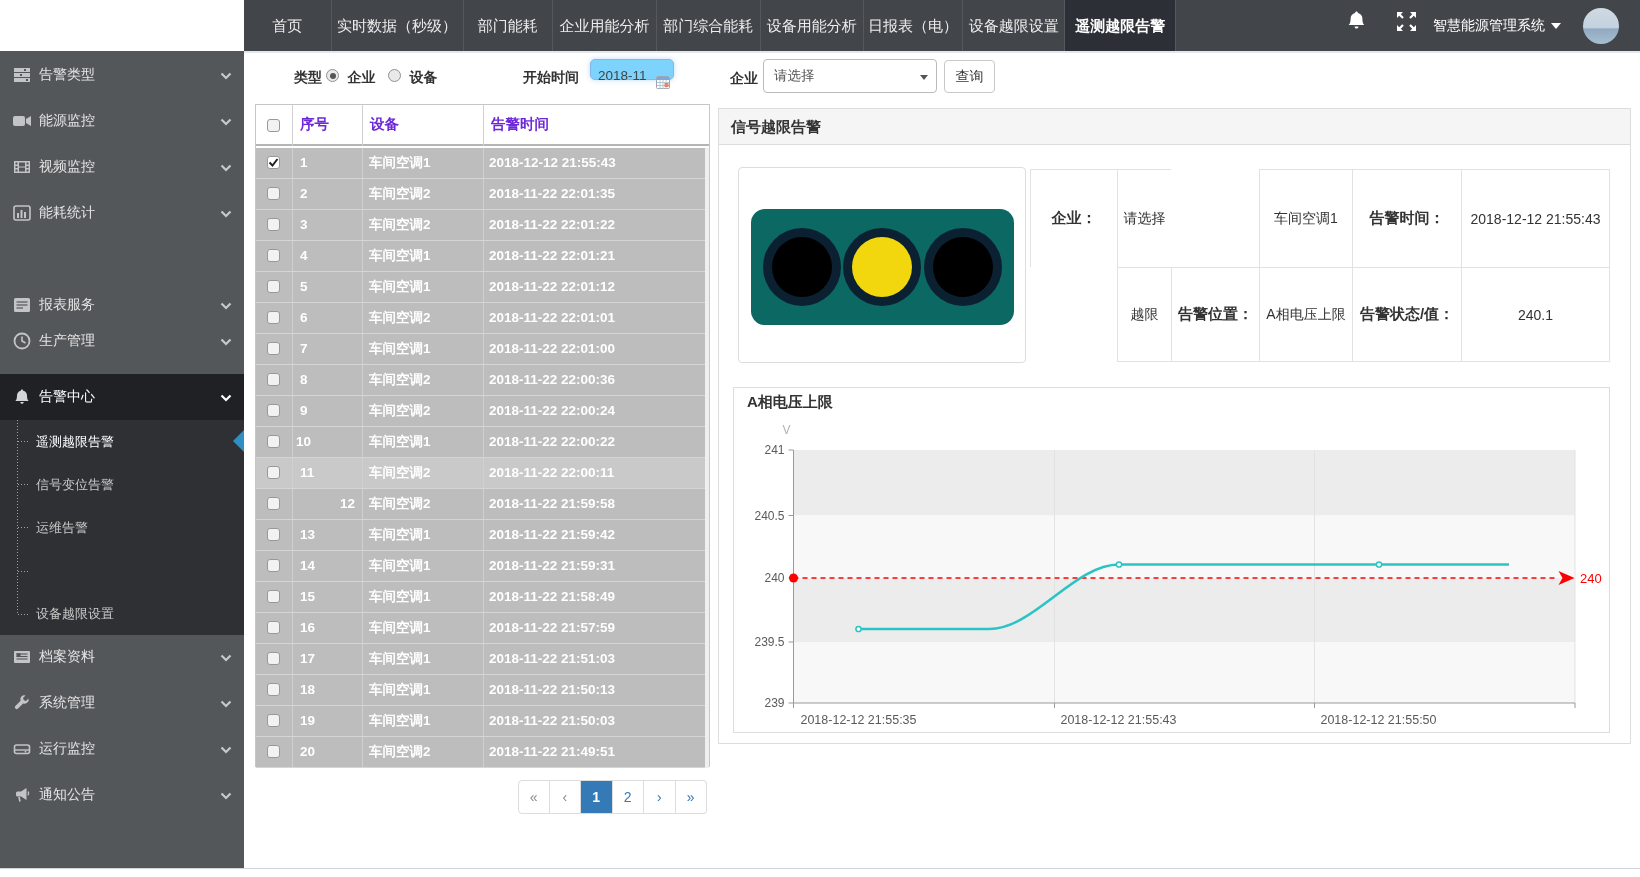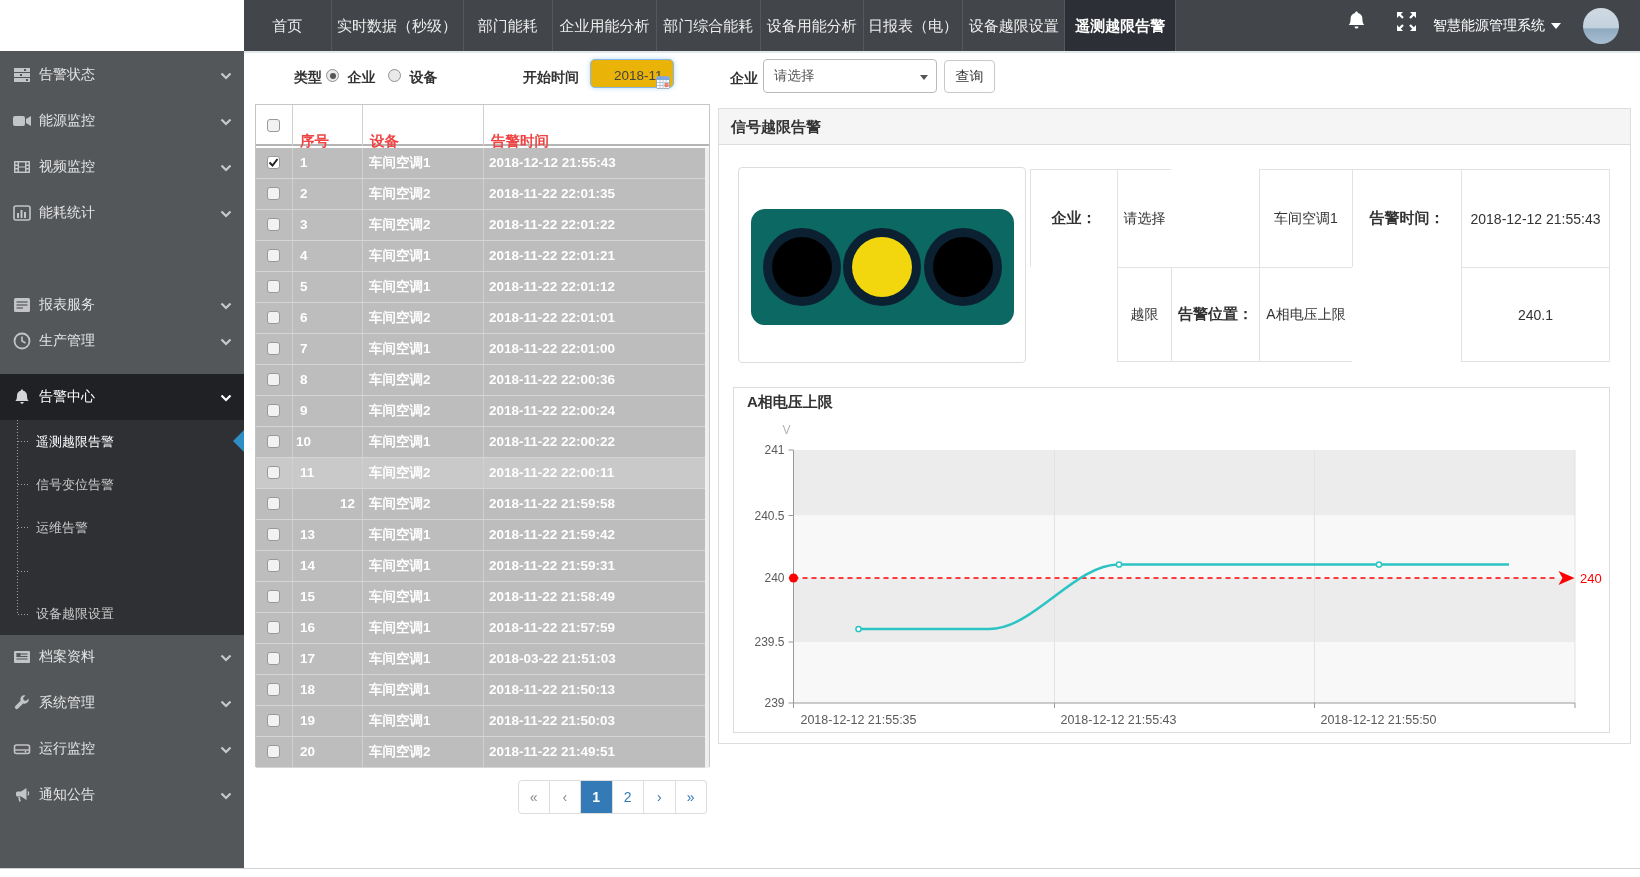--- a/index.html
+++ b/index.html
@@ -36,31 +36,31 @@
 
 
 .blab { font-size:14px; font-weight:bold; color:#333; }
 #f-type { left:294px; top:69px; }
 #r1 { left:326px; top:69px; } #r2 { left:387.5px; top:69px; }
 .radio { position:absolute; width:13px; height:13px; border-radius:50%; background:#e9e9e9; border:1px solid #919191; }
 .radio.sel::after { content:""; position:absolute; left:3px; top:3px; width:6px; height:6px; border-radius:50%; background:#555; }
 #l-qy { left:347.5px; top:69px; font-size:14px; color:#333; font-weight:bold;}
 #l-sb { left:409.5px; top:69px; font-size:14px; color:#333; font-weight:bold;}
 #f-start { left:523px; top:69px; }
-#dateinp { left:590px; top:59px; width:84px; height:29px; border:1px solid #85b7e8; border-radius:5px; background:#eab308; box-shadow:0 0 5px rgba(102,175,233,.45); font-size:13.5px; color:#444; line-height:31px; padding-left:23px; }
+#dateinp { left:590px; top:59px; width:84px; height:21px; border:1px solid #85b7e8; border-radius:5px; background:#7dd3fc; box-shadow:0 0 5px rgba(102,175,233,.45); font-size:13.5px; color:#444; line-height:31px; padding-left:7px; }
 #calico { position:absolute; right:3px; top:9px; width:14px; height:13px; }
 #l-qiye { left:730px; top:69.5px; font-size:14px; color:#333; font-weight:bold;}
 #selbox { left:763px; top:59px; width:174px; height:34px; border:1px solid #bbb; border-radius:4px; background:#fff; font-size:13.5px; color:#555; line-height:32px; padding-left:10px; }
 #selbox .ar { position:absolute; right:8px; top:15px; width:0; height:0; border-left:4.5px solid transparent; border-right:4.5px solid transparent; border-top:5.5px solid #555; }
 #btnq { left:944px; top:59.5px; width:51px; height:33px; border:1px solid #c9c9c9; border-radius:4px; background:#fff; font-size:14px; color:#333; text-align:center; line-height:31px; }
 
 
 #tbl { left:255px; top:104px; width:455px; height:663px; border:1px solid #c6c6c6; background:#fff; }
 #thead { position:absolute; left:0; top:0; width:453px; height:41px; background:#fff; border-bottom:2px solid #b5b5b5; }
-.th { position:absolute; top:16px; height:41px; line-height:41px; font-weight:bold; font-size:14.5px; color:#ef4444; }
+.th { position:absolute; top:0; height:41px; line-height:41px; font-weight:bold; font-size:14.5px; color:#6d28d9;font-family:Liberation Mono, monospace; }
 .trow { position:absolute; left:0; width:453px; height:31px; background:#bdbdbd; border-bottom:1px solid #d5d5d5; color:#fff; font-weight:bold; font-size:13.5px; }
 .trow.lite { background:#c9c9c9; }
 .tc { position:absolute; top:0; height:30px; line-height:30px; }
 .cb { position:absolute; width:13px; height:13px; background:#f2f2f2; border:1px solid #999; border-radius:3px; }
 .cell-b { position:absolute; top:0; width:1px; height:30px; background:#d0d0d0; }
 
 
 #pager { left:518px; top:780px; height:34px; display:flex; }
 .pg { width:31.5px; height:34px; border:1px solid #ddd; border-left:none; background:#fff; text-align:center; line-height:32px; font-size:14px; color:#337ab7; }
 .pg:first-child { border-left:1px solid #ddd; border-radius:4px 0 0 4px; }
@@ -107,21 +107,21 @@
               <rect x="1" y="2" width="16" height="4"></rect>
               <rect x="1" y="7" width="16" height="4"></rect>
               <rect x="1" y="12" width="16" height="4"></rect>
             </g>
             <g fill="#53565a">
               <rect x="11" y="3" width="2" height="2"></rect>
               <rect x="7" y="8" width="2" height="2"></rect>
               <rect x="13" y="13" width="2" height="2"></rect>
             </g>
           </svg></span>
-        <span class="tx">告警状态</span>
+        <span class="tx">告警类型</span>
         <span class="chev"><svg width="12" height="8" viewBox="0 0 12 8">
             <path d="M1.5 1.5L6 6l4.5-4.5" stroke="#c8c9cb" stroke-width="2.2" fill="none"></path>
           </svg></span>
       </div>
       <div class="smenu" style="top:47px">
         <span class="ic"><svg viewBox="0 0 18 18" width="18" height="18">
             <rect x="0" y="4" width="12" height="10" rx="2" fill="#c3c4c6"></rect>
             <path d="M13 7l5-3v10l-5-3z" fill="#c3c4c6"></path>
           </svg></span>
         <span class="tx">能源监控</span>
@@ -447,21 +447,21 @@
         <div class="cell-b" style="left:227px;"></div>
         <div class="tc" style="left:233px;">2018-11-22 21:57:59</div>
       </div>
       <div class="trow" style="top:539px">
         <span class="cb" style="left:11px;top:8px;"></span>
         <div class="cell-b" style="left:36px;"></div>
         <div class="tc" style="left:44px;">17</div>
         <div class="cell-b" style="left:106px;"></div>
         <div class="tc" style="left:113px;">车间空调1</div>
         <div class="cell-b" style="left:227px;"></div>
-        <div class="tc" style="left:233px;">2018-03-22 21:51:03</div>
+        <div class="tc" style="left:233px;">2018-11-22 21:51:03</div>
       </div>
       <div class="trow" style="top:570px">
         <span class="cb" style="left:11px;top:8px;"></span>
         <div class="cell-b" style="left:36px;"></div>
         <div class="tc" style="left:44px;">18</div>
         <div class="cell-b" style="left:106px;"></div>
         <div class="tc" style="left:113px;">车间空调1</div>
         <div class="cell-b" style="left:227px;"></div>
         <div class="tc" style="left:233px;">2018-11-22 21:50:13</div>
       </div>
@@ -506,20 +506,21 @@
     </div>
     <div id="itable">
         <div class="icell lab" style="left:0px;top:0px;width:87px;height:98px;">企业：</div>
         <div class="icell" style="left:87px;top:0px;width:54px;height:98px;">请选择</div>
         <div class="icell" style="left:229px;top:0px;width:93px;height:98px;">车间空调1</div>
         <div class="icell lab" style="left:322px;top:0px;width:109px;height:98px;">告警时间：</div>
         <div class="icell" style="left:431px;top:0px;width:149px;height:98px;border-right:1px solid #e2e2e2;">2018-12-12 21:55:43</div>
         <div class="icell" style="left:87px;top:98px;width:54px;height:95px;border-bottom:1px solid #e2e2e2;">越限</div>
         <div class="icell lab" style="left:141px;top:98px;width:88px;height:95px;border-bottom:1px solid #e2e2e2;">告警位置：</div>
         <div class="icell" style="left:229px;top:98px;width:93px;height:95px;border-bottom:1px solid #e2e2e2;">A相电压上限</div>
+        <div class="icell lab" style="left:322px;top:98px;width:109px;height:95px;border-bottom:1px solid #e2e2e2;">告警状态/值：</div>
         <div class="icell" style="left:431px;top:98px;width:149px;height:95px;border-right:1px solid #e2e2e2;border-bottom:1px solid #e2e2e2;">240.1</div>
       </div>
   </div>
 
   <div class="abs" id="chartbox">
     <div id="ctitle">A相电压上限</div>
     <svg id="chartsvg" width="875" height="344" style="position:absolute;left:0;top:0;">
         <rect x="59.5" y="62" width="781.5" height="65.5" fill="#ececec"></rect>
         <rect x="59.5" y="127.5" width="781.5" height="62.5" fill="#f8f8f8"></rect>
         <rect x="59.5" y="190" width="781.5" height="64" fill="#ececec"></rect>

